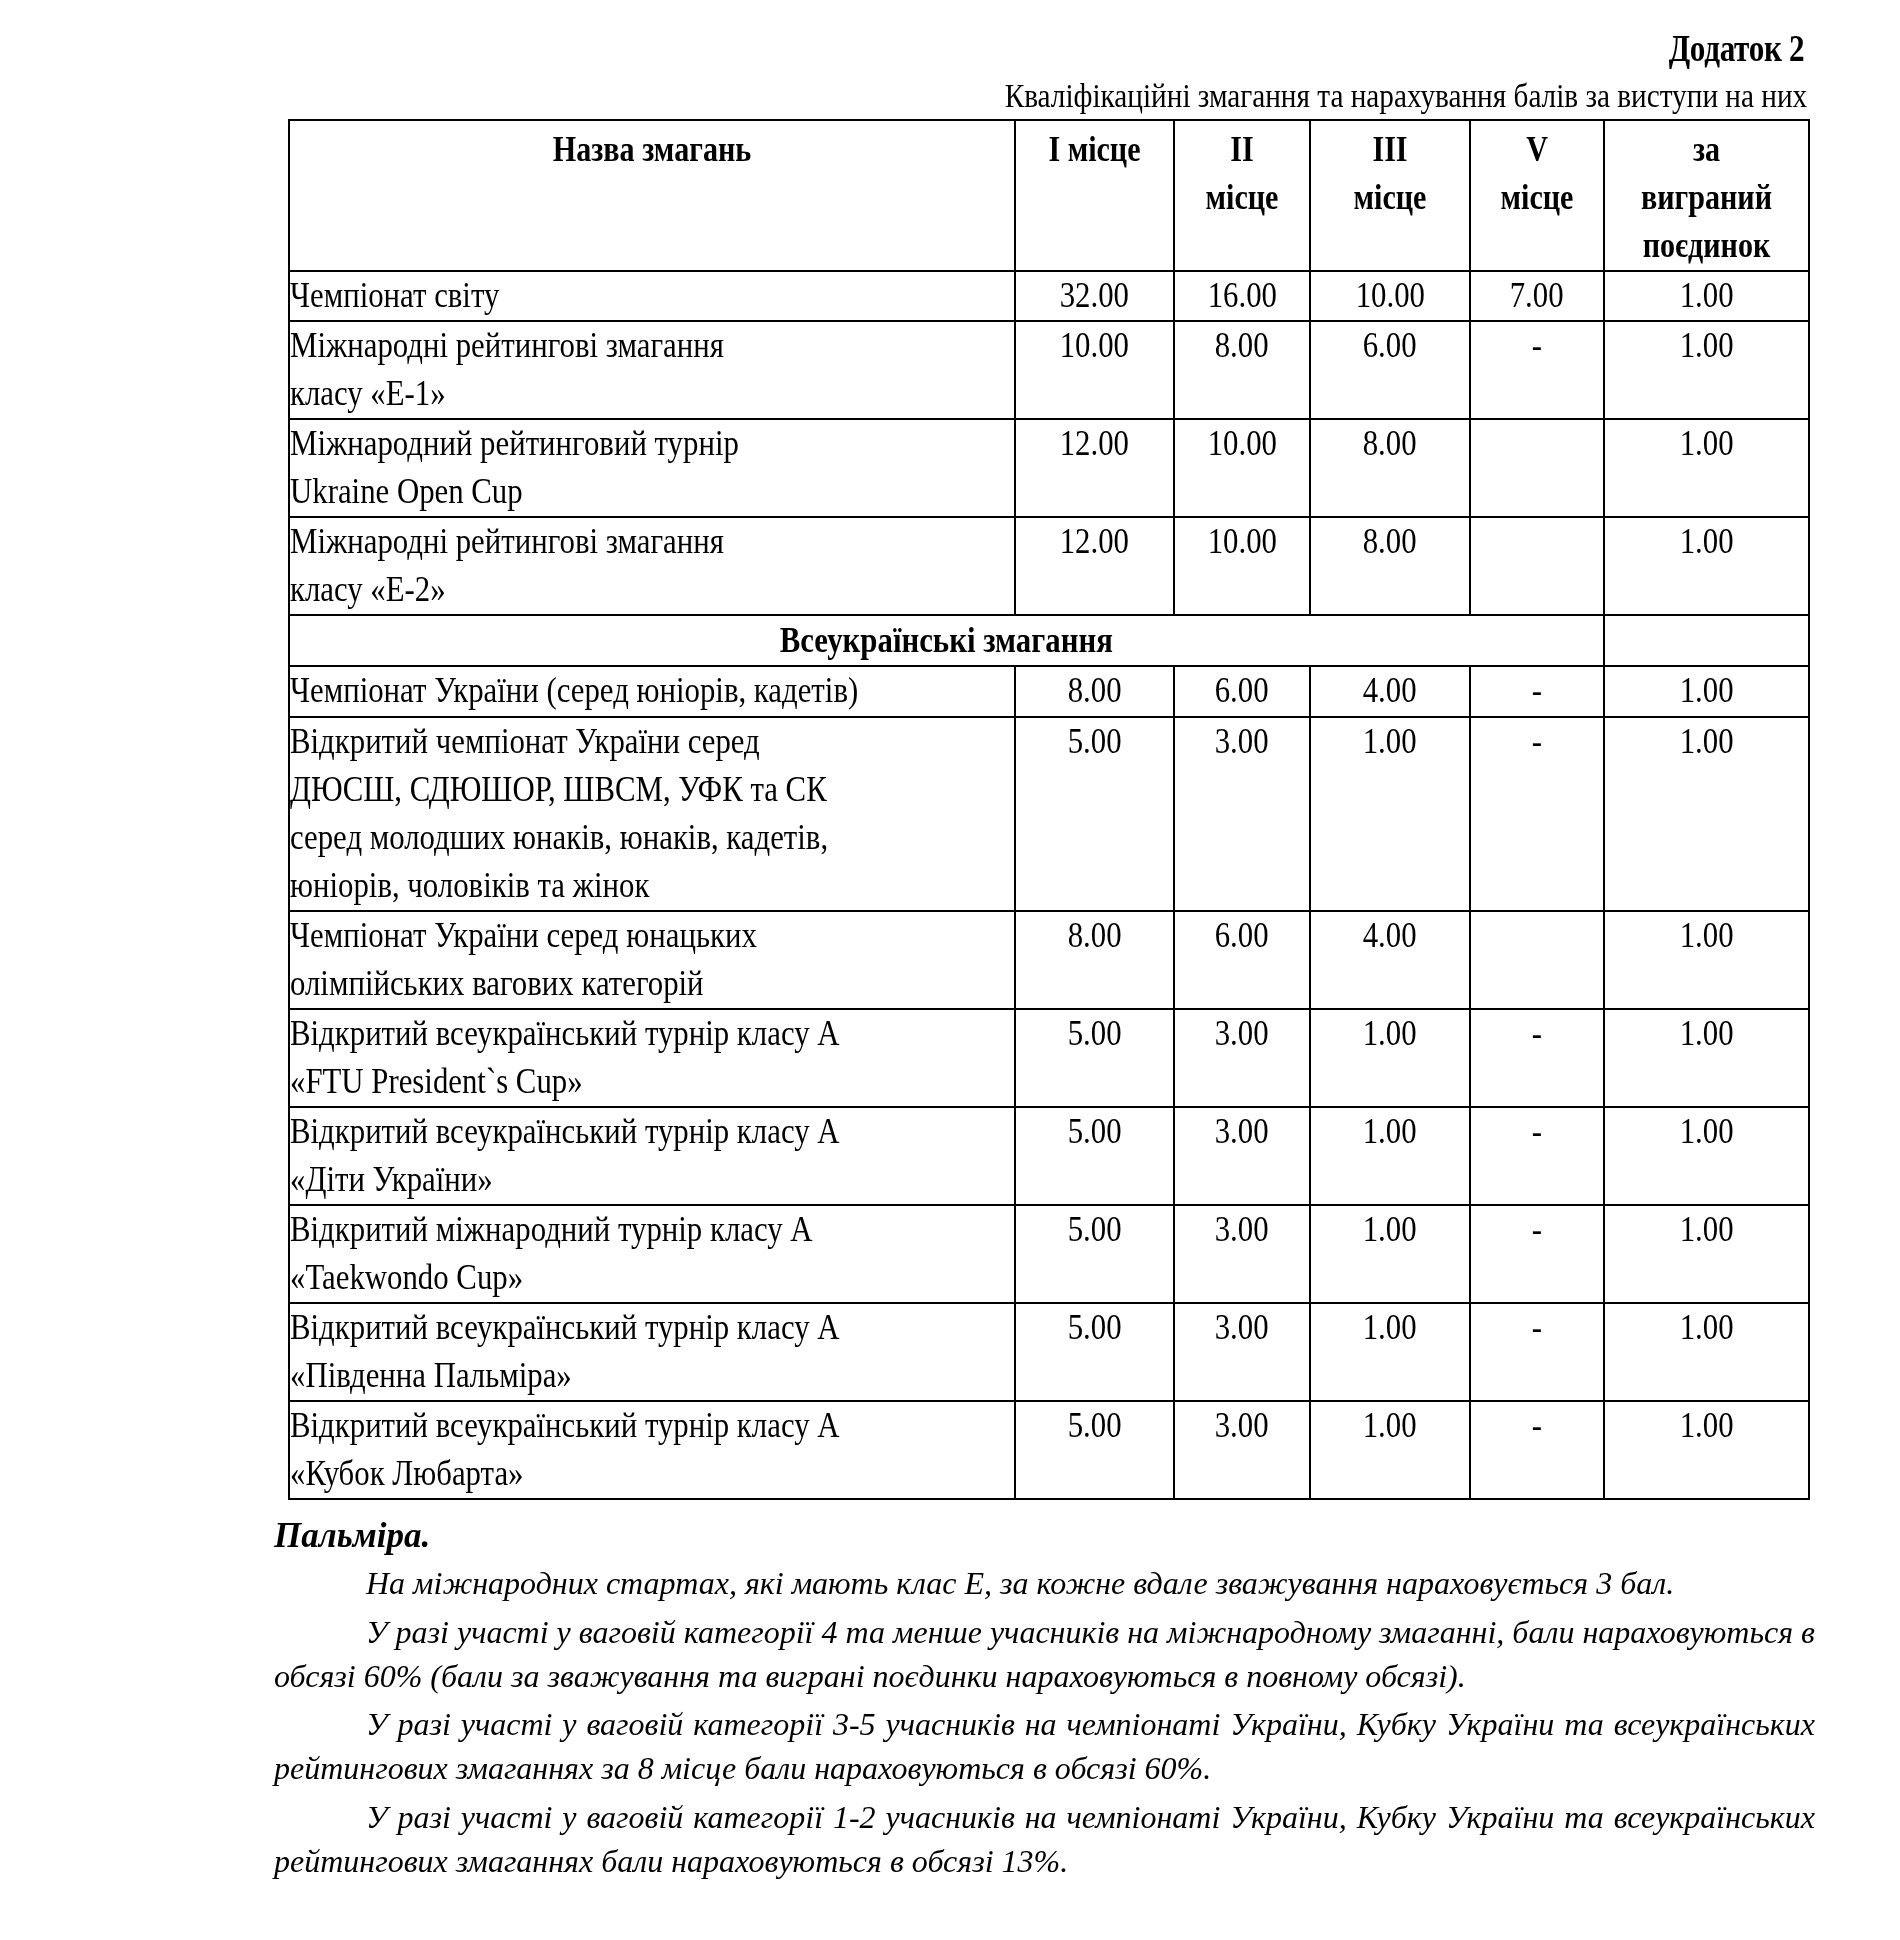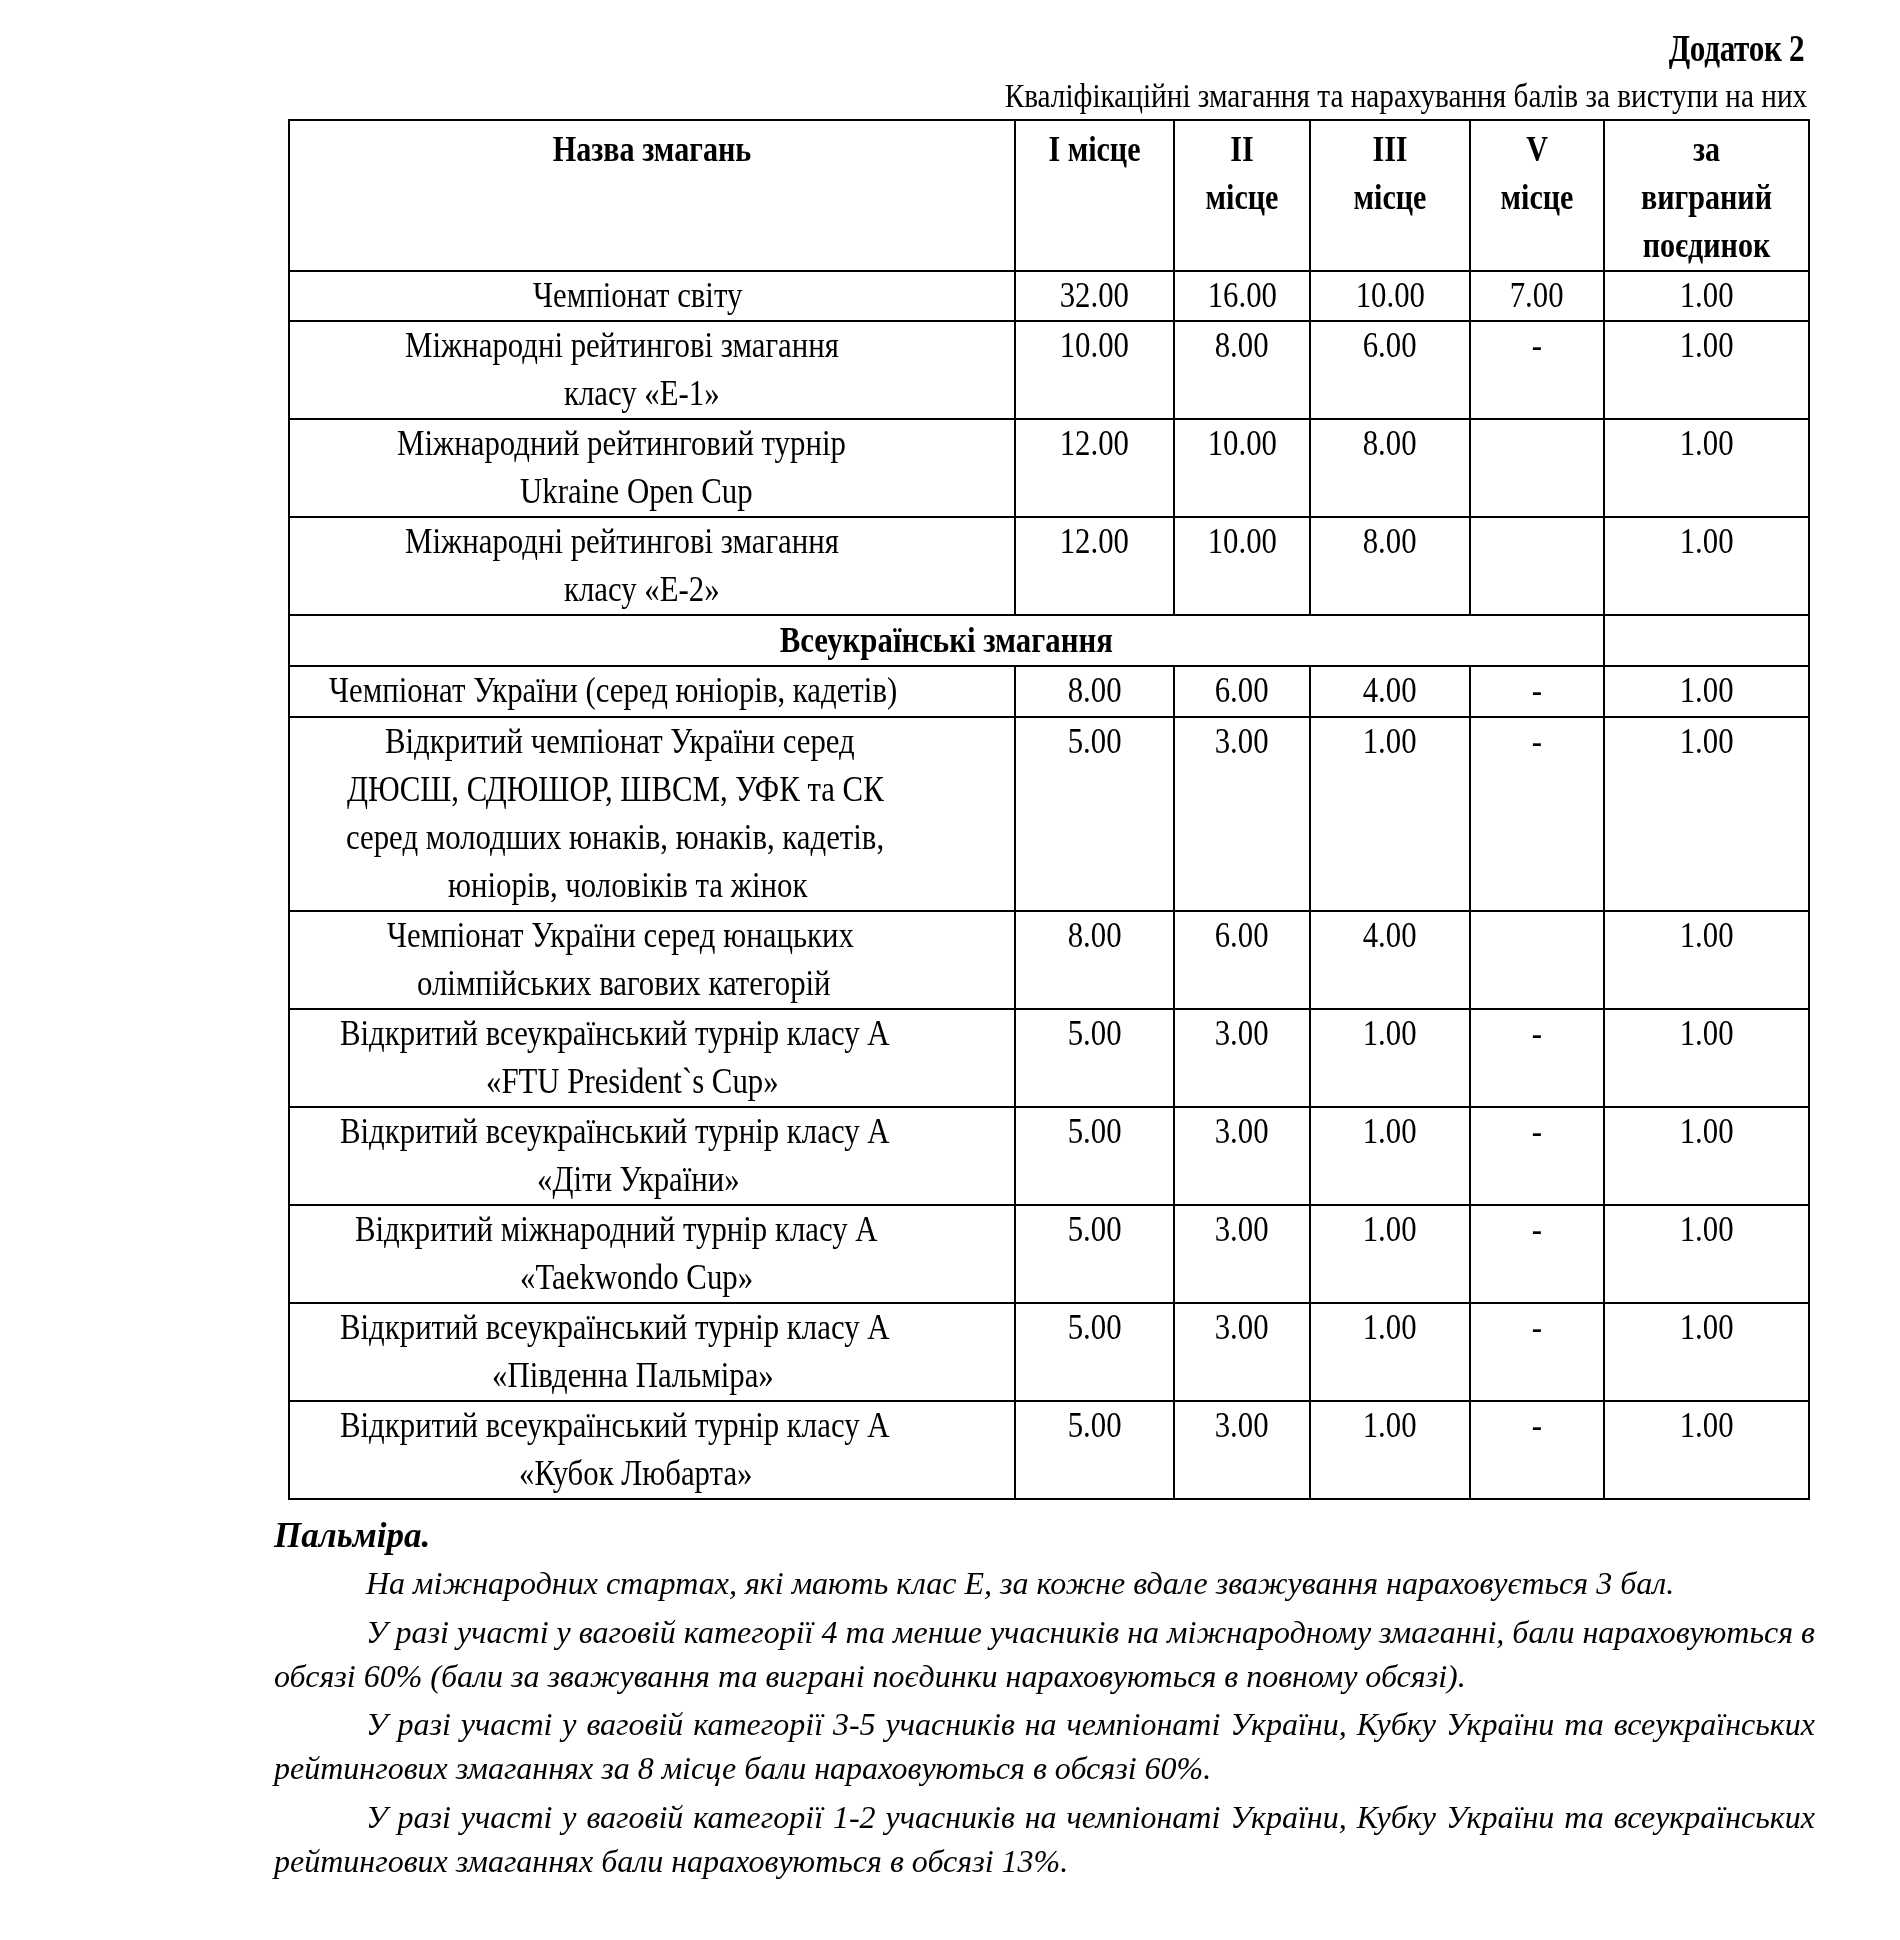--- a/index.html
+++ b/index.html
@@ -9,21 +9,21 @@
               transform:scaleX(0.82); transform-origin:right center; letter-spacing:-0.4px; }
   .subtitle { position:absolute; right:94px; top:77px; font-size:34px;
               transform:scaleX(0.86); transform-origin:right center; white-space:nowrap; }
   table.main { position:absolute; left:288px; top:119px; width:1520px; border-collapse:collapse;
                table-layout:fixed; }
   table.main td, table.main th { border:2.3px solid #000; vertical-align:top; padding:0;
                font-size:35px; line-height:48px; font-weight:normal; }
   table.main th { font-weight:bold; text-align:center; padding-top:4.6px; }
   col.c-name { width:726px; } col.c1 { width:159px; } col.c2 { width:136px; }
   col.c3 { width:160px; } col.c4 { width:134px; } col.c5 { width:205px; }
-  td.name { text-align:center; padding-left:14px; padding-top:1.5px; }
+  td.name { text-align:left; padding-left:14px; padding-top:1.5px; }
   td.num { text-align:center; padding-top:1.5px; }
   th .hl { display:block; transform:scaleX(0.86); }
   td .tx { display:inline-block; transform:scaleX(0.88); transform-origin:left center; white-space:nowrap; }
   td.num .tx { transform-origin:center center; }
   tr.section td.sec { text-align:center; font-weight:bold; padding-top:1.5px; }
   .notes { position:absolute; left:274px; top:1514px; width:1541px; font-style:italic;
            font-size:32px; line-height:44px; }
   .notes .title { font-weight:bold; font-size:35px; margin-bottom:3.1px; }
   .notes p { margin:0 0 4.6px 0; text-indent:92px; text-align:justify; }
 </style>

